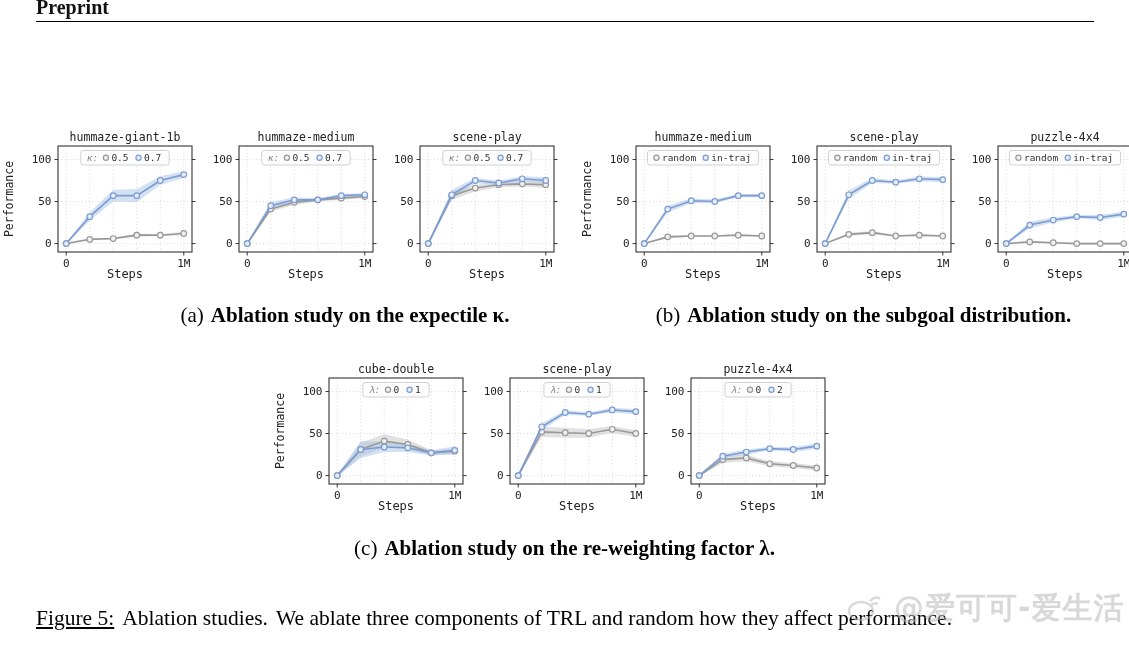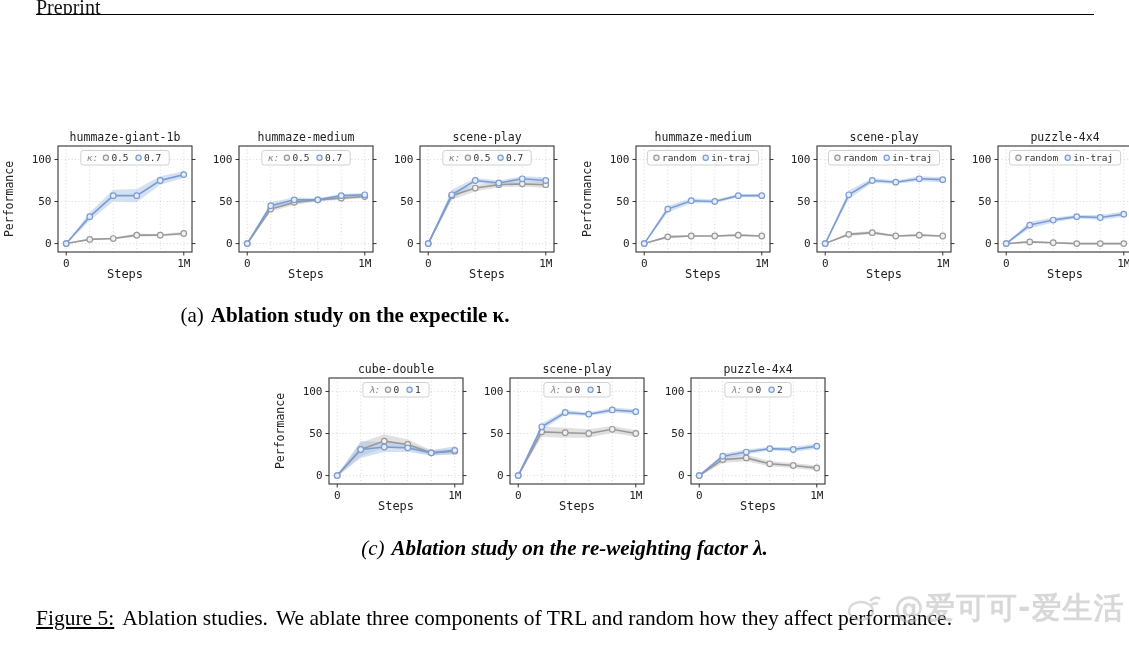--- a/index.html
+++ b/index.html
@@ -3,39 +3,39 @@
 <meta charset="utf-8">
 <style>
   * { margin:0; padding:0; box-sizing:border-box; }
   html,body { background:#ffffff; }
   .page {
     position:relative; width:1129px; height:647px;
     background:#ffffff; overflow:hidden;
     font-family:"Liberation Serif", serif; color:#111;
   }
   .header {
-    position:absolute; top:0; left:36px; right:35px; height:15px;
-    border-bottom:1.7px solid #000; overflow:hidden;
+    position:absolute; top:0; left:36px; right:35px; height:22px;
+    border-bottom:1.7px solid #000; overflow:hidden;font-weight:bold;
   }
   .header span{
     display:inline-block; margin-top:-8px; font-size:20px; color:#111;
     font-family:"Liberation Serif", serif;
   }
   .row1 { position:absolute; top:130px; left:2px; display:flex; }
   .grp  { display:flex; column-gap:3px; }
   .grp-b { margin-left:16px; }
   .row2 { position:absolute; top:362px; left:273px; display:flex; column-gap:3px; }
   .chart { display:block; }
   .subcap-a, .subcap-b, .subcap-c {
     position:absolute; text-align:center; font-size:21px; color:#000;
     font-family:"Liberation Serif", serif;
   }
   .subcap-a { top:303px; left:0;   width:690px; }
   .subcap-b { top:303px; left:598px; width:531px; }
-  .subcap-c { top:536px; left:0;   width:1129px;font-style:italic; }
+  .subcap-c { top:536px; left:0;   width:1129px; }
   .cap-prefix { font-weight:400; margin-right:7px; }
   .cap-bold   { font-weight:700; }
   .figcap {
     position:absolute; top:606px; left:36px; right:30px;
     font-size:21.5px; color:#000; white-space:nowrap;
   }
   .figcap .fc-prefix { margin-right:8px;text-decoration:underline; }
   .figcap .fc-bold { font-weight:400; margin-right:8px; }
   .watermark {
     position:absolute; top:588px; left:846px; display:flex; align-items:center;
@@ -423,20 +423,23 @@
               <circle cx="103.725" cy="27.75" r="2.6" fill="#e4edf8" stroke="#7b9cd2" stroke-width="1.2"></circle>
               <text x="109.225" y="31" font-family="&quot;DejaVu Sans Mono&quot;, monospace" font-size="9.5" fill="#333">in-traj</text>
             </g>
           </svg></div>
     </div>
   </div>
 
   <div class="subcap-a">
     <span class="cap-prefix">(a)</span><span class="cap-bold">Ablation study on the expectile κ.</span>
   </div>
+  <div class="subcap-b">
+    <span class="cap-prefix">(b)</span><span class="cap-bold">Ablation study on the subgoal distribution.</span>
+  </div>
 
   <div class="row2">
     <div class="chart"><svg width="200" height="152">
           <g>
             <line x1="64.2280701754386" y1="16" x2="64.2280701754386" y2="122" stroke="#c9c9c9" stroke-width="0.7" stroke-dasharray="1 2.4"></line>
             <line x1="87.73684210526315" y1="16" x2="87.73684210526315" y2="122" stroke="#c9c9c9" stroke-width="0.7" stroke-dasharray="1 2.4"></line>
             <line x1="111.24561403508773" y1="16" x2="111.24561403508773" y2="122" stroke="#c9c9c9" stroke-width="0.7" stroke-dasharray="1 2.4"></line>
             <line x1="134.75438596491227" y1="16" x2="134.75438596491227" y2="122" stroke="#c9c9c9" stroke-width="0.7" stroke-dasharray="1 2.4"></line>
             <line x1="158.26315789473685" y1="16" x2="158.26315789473685" y2="122" stroke="#c9c9c9" stroke-width="0.7" stroke-dasharray="1 2.4"></line>
             <line x1="181.7719298245614" y1="16" x2="181.7719298245614" y2="122" stroke="#c9c9c9" stroke-width="0.7" stroke-dasharray="1 2.4"></line>

